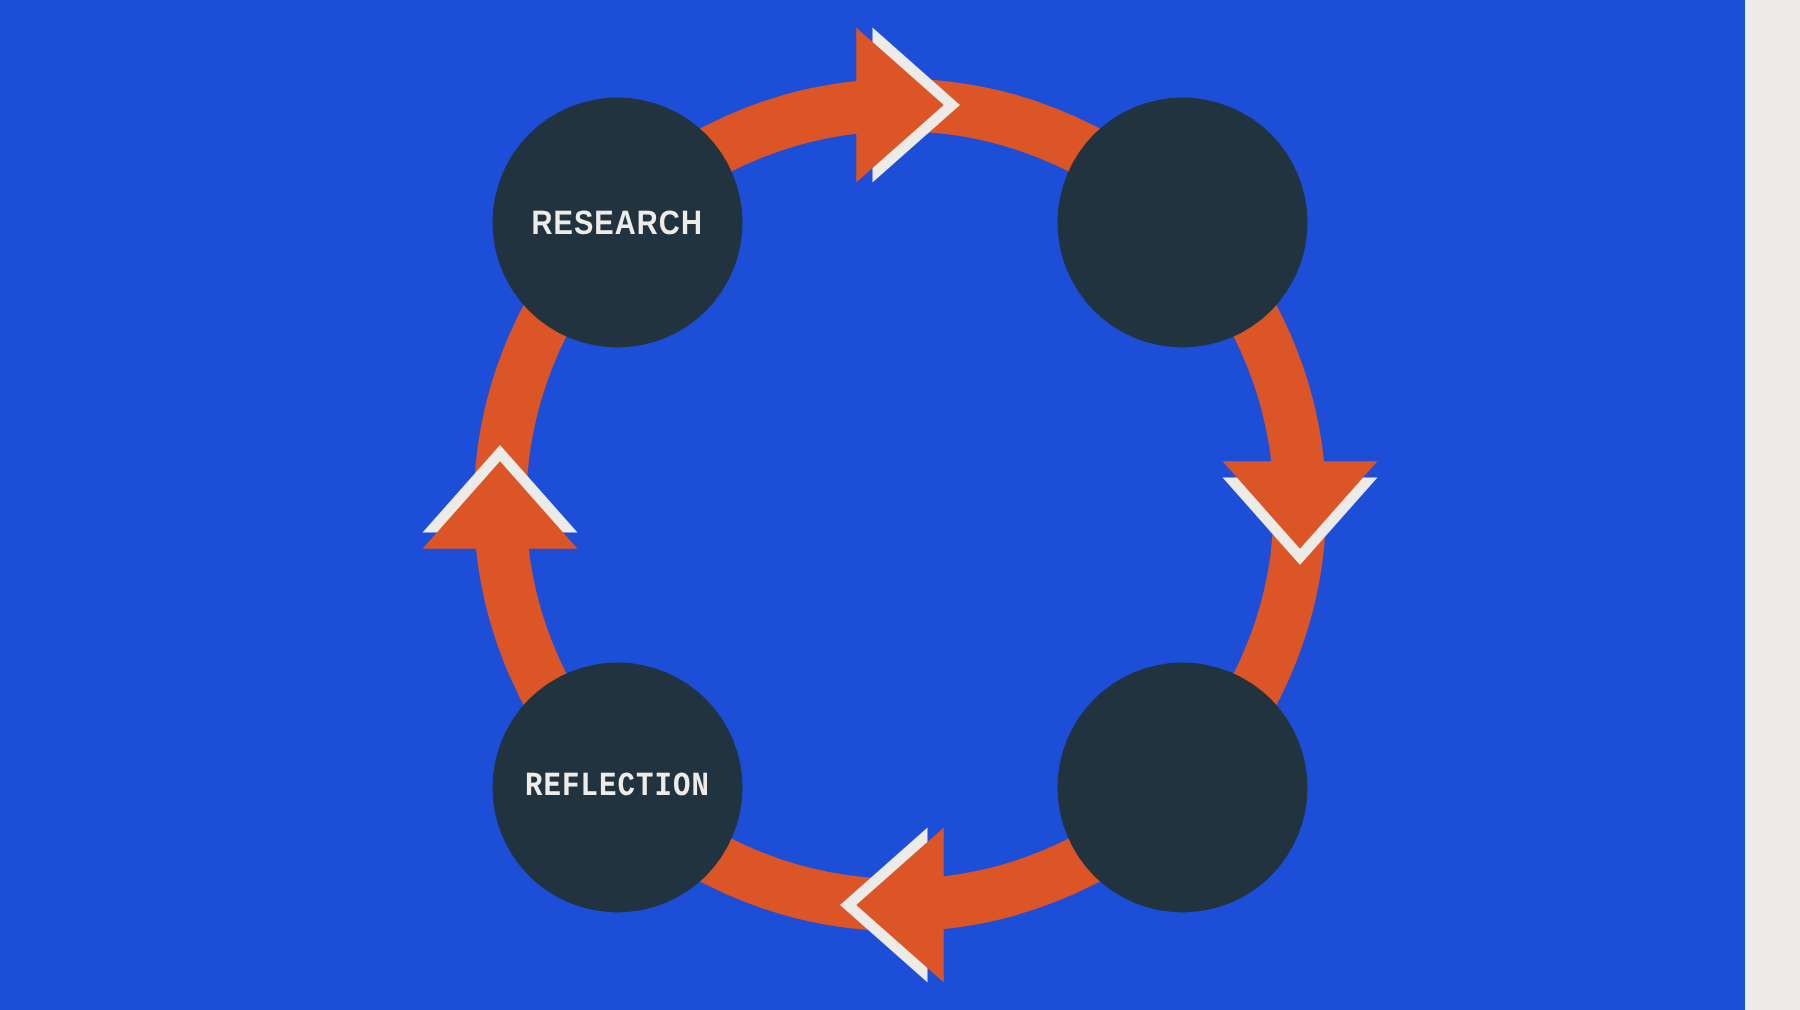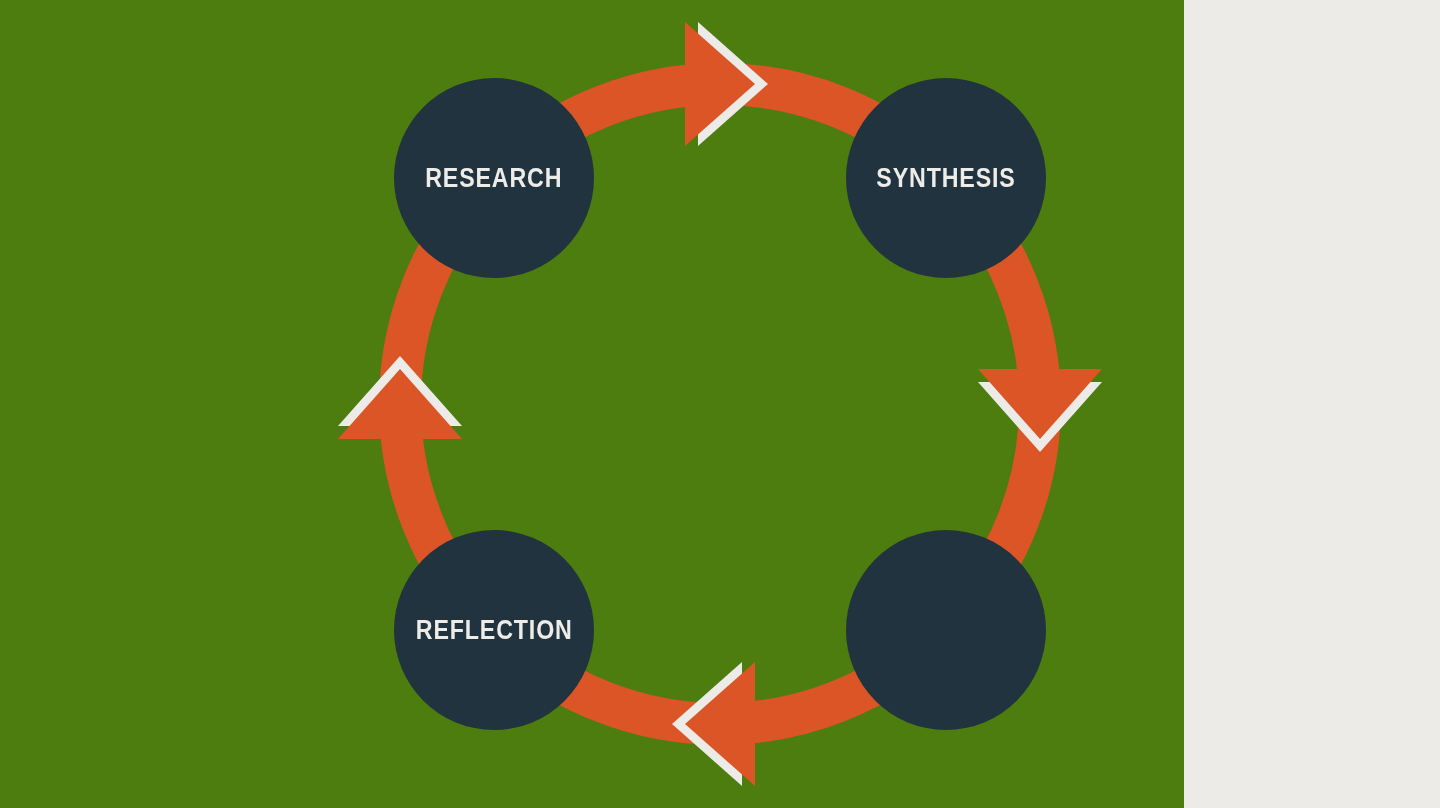--- a/index.html
+++ b/index.html
@@ -3,24 +3,24 @@
 <meta charset="utf-8">
 <style>
   html, body {
     margin: 0;
     padding: 0;
     background: #ECEBE8;
     font-family: "Liberation Sans", sans-serif;
   }
   .stage {
     position: relative;
-    width: 1184px;
+    width: 1396px;
     height: 808px;
     overflow: hidden;
-    background: #4d7c0f;
+    background: #1d4ed8;
   }
   .stage svg {
     position: absolute;
     left: 0;
     top: 0;
     display: block;
   }
   .node-label {
     position: absolute;
     width: 200px;
@@ -35,21 +35,21 @@
     color: #EDECE9;
     font-weight: 700;
     font-size: 27px;
     letter-spacing: 1px;
     white-space: nowrap;
     transform: scaleX(0.86);
   }
   .label-research   { left: 394px; top:  78px; }
   .label-synthesis  { left: 846px; top:  78px; }
   .label-ideation   { left: 846px; top: 530px; }
-  .label-reflection { left: 394px; top: 530px; }
+  .label-reflection { left: 394px; top: 530px; font-family: Liberation Mono, monospace; }
 </style>
 </head>
 <body>
 
 <div class="stage">
 
   <svg width="1440" height="808" viewBox="0 0 1440 808">
 
     <circle cx="720" cy="404" r="320" fill="none" stroke-width="42" stroke="#DC5526"></circle>
 
@@ -75,20 +75,17 @@
 
     <circle cx="494" cy="178" r="100" fill="#20333E"></circle>
     <circle cx="946" cy="178" r="100" fill="#20333E"></circle>
     <circle cx="946" cy="630" r="100" fill="#20333E"></circle>
     <circle cx="494" cy="630" r="100" fill="#20333E"></circle>
   </svg>
 
   <div class="node-label label-research">
     <span>RESEARCH</span>
   </div>
-  <div class="node-label label-synthesis">
-    <span>SYNTHESIS</span>
-  </div>
   <div class="node-label label-reflection">
     <span>REFLECTION</span>
   </div>
 
 </div>
 
 </body></html>

